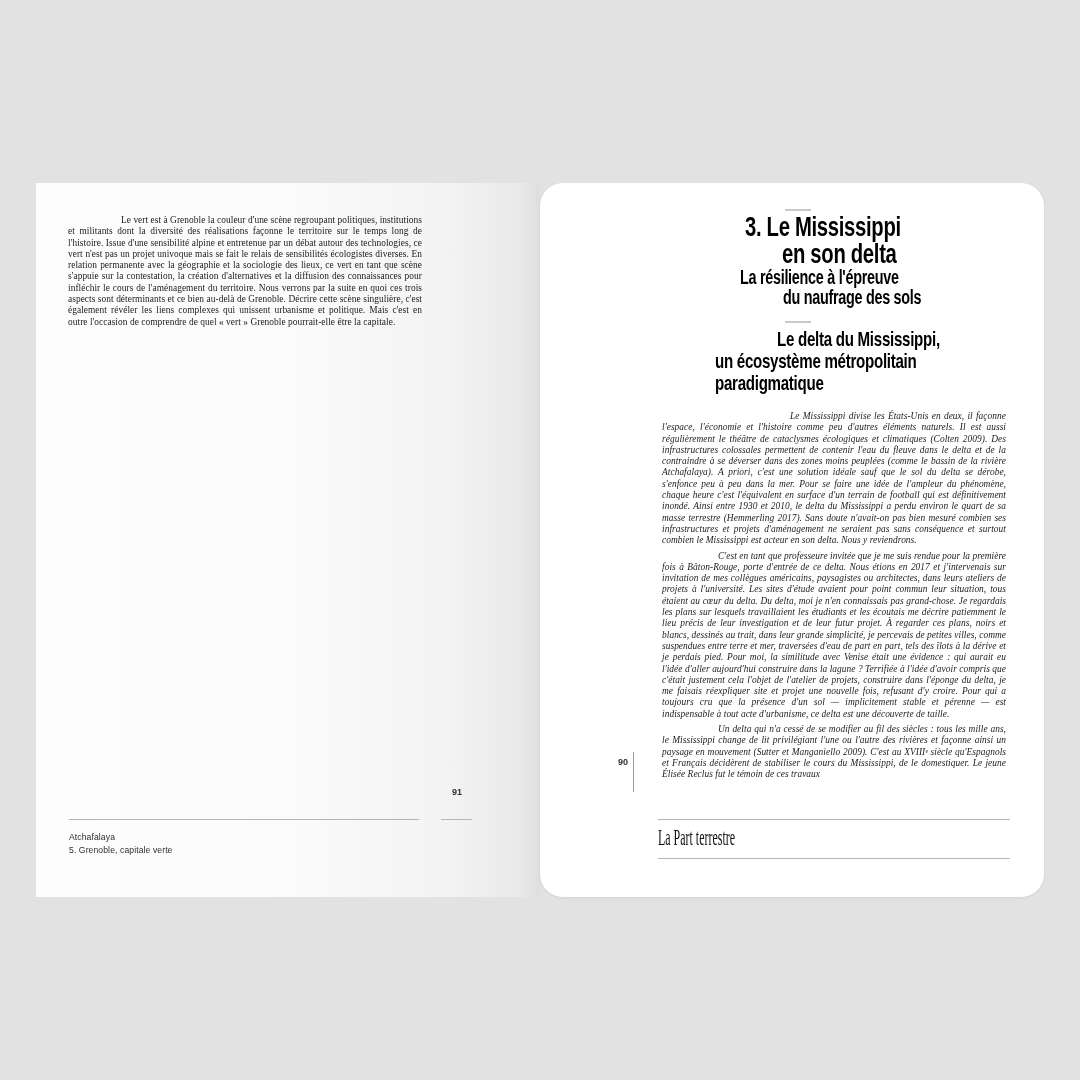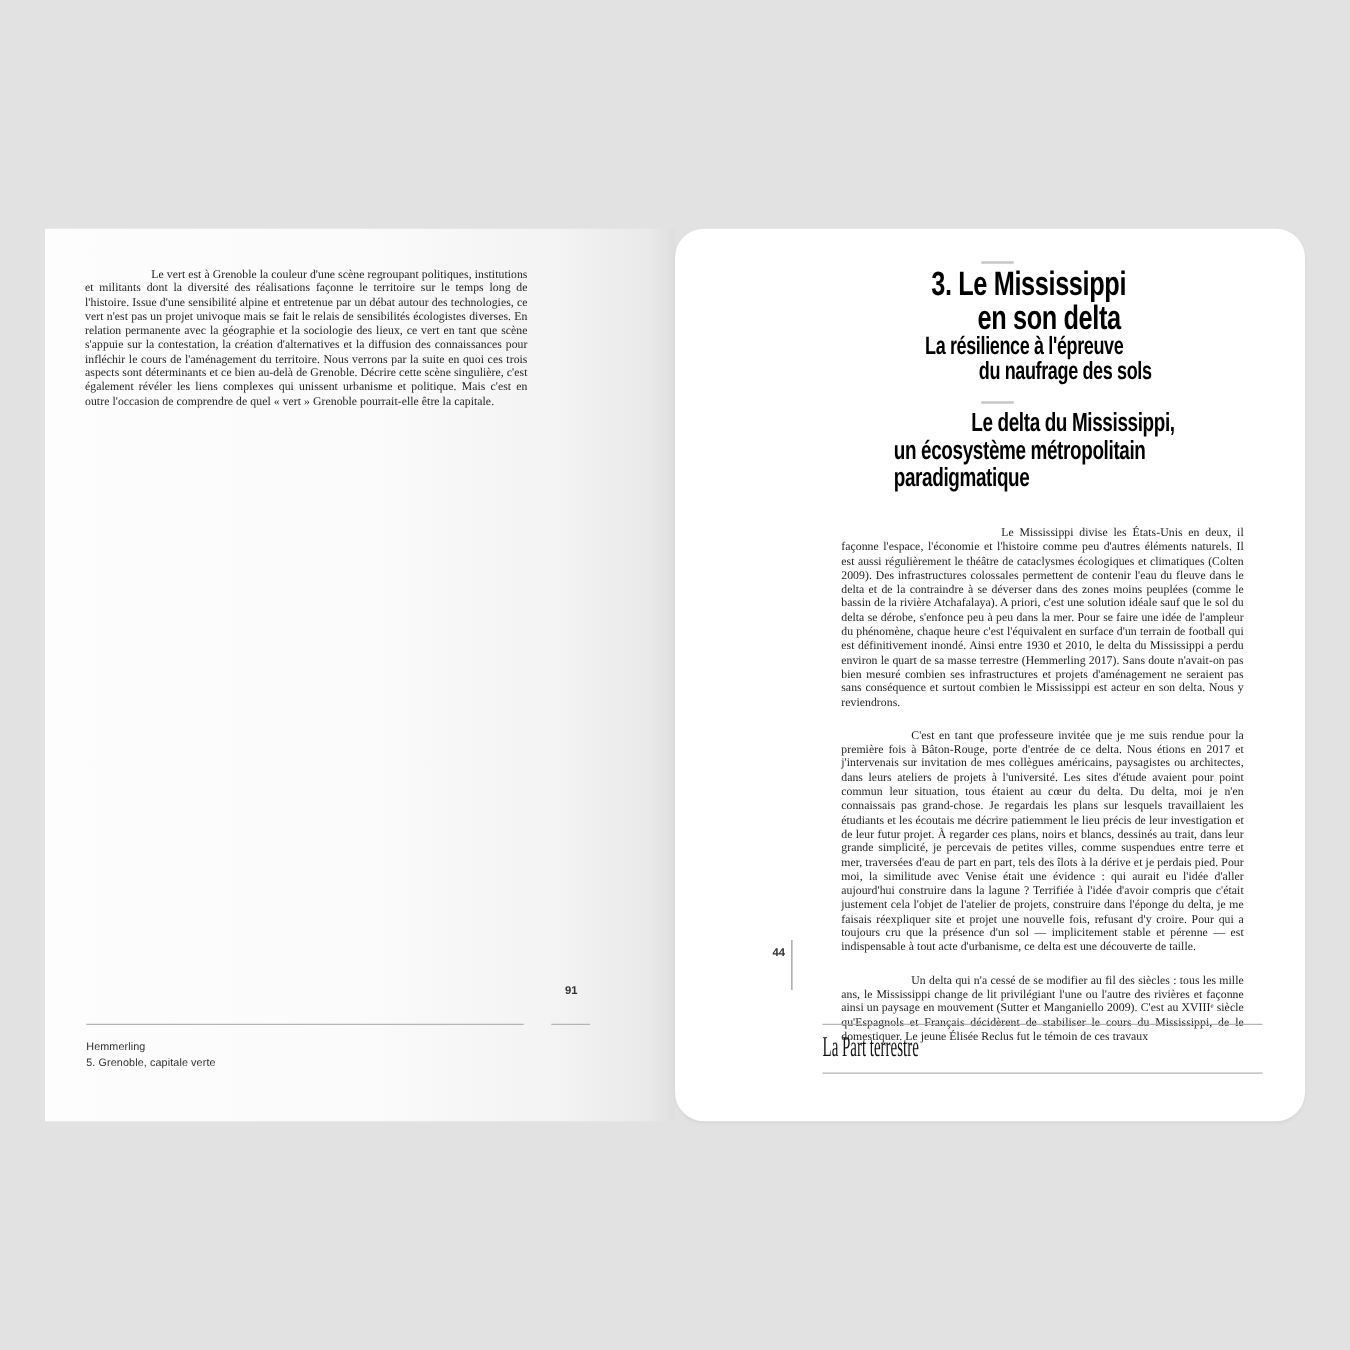--- a/index.html
+++ b/index.html
@@ -42,21 +42,21 @@
   .bodytext{
     position:absolute;
     font-size:9.4px;
     line-height:11.3px;
     text-align:justify;
     color:var(--ink);
     letter-spacing:0.05px;
   }
   .left-para{left:32px;top:32px;width:354px;text-indent:53px;}
   .right-body{left:118px;top:224px;width:352px;}
-  .right-body p{margin:15px;}
+  .right-body p{margin:4px;font-style:italic;}
   .right-body p.deep-indent{text-indent:128px;}
   .right-body p.std-indent{text-indent:56px;}
 
   
   .disp{
     position:absolute;
     font-family:"Liberation Sans", sans-serif;
     font-weight:bold;
     color:var(--title-ink);
     white-space:nowrap;
@@ -118,21 +118,21 @@
   <div class="page left">
 
     <p class="bodytext left-para">Le vert est à Grenoble la couleur d'une scène regroupant politiques, institutions et militants dont la diversité des réalisations façonne le territoire sur le temps long de l'histoire. Issue d'une sensibilité alpine et entretenue par un débat autour des technologies, ce vert n'est pas un projet univoque mais se fait le relais de sensibilités écologistes diverses. En relation permanente avec la géographie et la sociologie des lieux, ce vert en tant que scène s'appuie sur la contestation, la création d'alternatives et la diffusion des connaissances pour infléchir le cours de l'aménagement du territoire. Nous verrons par la suite en quoi ces trois aspects sont déterminants et ce bien au-delà de Grenoble. Décrire cette scène singulière, c'est également révéler les liens complexes qui unissent urbanisme et politique. Mais c'est en outre l'occasion de comprendre de quel « vert » Grenoble pourrait-elle être la capitale.</p>
 
     <div class="folio" style="left:405px;top:604px;width:32px;text-align:center;">91</div>
 
     <div class="hrule" style="left:33px;top:636px;width:350px;"></div>
     <div class="hrule" style="left:405px;top:636px;width:31px;"></div>
 
     <div class="footer-sans" style="left:33px;top:648px;">
-      <div>Hemmerling</div>
+      <div>Atchafalaya</div>
       <div>5. Grenoble, capitale verte</div>
     </div>
   </div>
 
   <div class="page right">
 
     <div class="mini-rule" style="left:245px;top:26px;"></div>
 
     <div class="disp title-line" style="left:205px;top:31px;">3. Le Mississippi</div>
     <div class="disp title-line" style="left:242px;top:58px;">en son delta</div>
@@ -145,21 +145,21 @@
     <div class="disp sect-line" style="left:237px;top:145px;">Le delta du Mississippi,</div>
     <div class="disp sect-line" style="left:175px;top:167px;">un écosystème métropolitain</div>
     <div class="disp sect-line" style="left:175px;top:189px;">paradigmatique</div>
 
     <div class="bodytext right-body">
       <p class="deep-indent">Le Mississippi divise les États-Unis en deux, il façonne l'espace, l'économie et l'histoire comme peu d'autres éléments naturels. Il est aussi régulièrement le théâtre de cataclysmes écologiques et climatiques (Colten 2009). Des infrastructures colossales permettent de contenir l'eau du fleuve dans le delta et de la contraindre à se déverser dans des zones moins peuplées (comme le bassin de la rivière Atchafalaya). A priori, c'est une solution idéale sauf que le sol du delta se dérobe, s'enfonce peu à peu dans la mer. Pour se faire une idée de l'ampleur du phénomène, chaque heure c'est l'équivalent en surface d'un terrain de football qui est définitivement inondé. Ainsi entre 1930 et 2010, le delta du Mississippi a perdu environ le quart de sa masse terrestre (Hemmerling 2017). Sans doute n'avait-on pas bien mesuré combien ses infrastructures et projets d'aménagement ne seraient pas sans conséquence et surtout combien le Mississippi est acteur en son delta. Nous y reviendrons.</p>
       <p class="std-indent">C'est en tant que professeure invitée que je me suis rendue pour la première fois à Bâton-Rouge, porte d'entrée de ce delta. Nous étions en 2017 et j'intervenais sur invitation de mes collègues américains, paysagistes ou architectes, dans leurs ateliers de projets à l'université. Les sites d'étude avaient pour point commun leur situation, tous étaient au cœur du delta. Du delta, moi je n'en connaissais pas grand-chose. Je regardais les plans sur lesquels travaillaient les étudiants et les écoutais me décrire patiemment le lieu précis de leur investigation et de leur futur projet. À regarder ces plans, noirs et blancs, dessinés au trait, dans leur grande simplicité, je percevais de petites villes, comme suspendues entre terre et mer, traversées d'eau de part en part, tels des îlots à la dérive et je perdais pied. Pour moi, la similitude avec Venise était une évidence : qui aurait eu l'idée d'aller aujourd'hui construire dans la lagune ? Terrifiée à l'idée d'avoir compris que c'était justement cela l'objet de l'atelier de projets, construire dans l'éponge du delta, je me faisais réexpliquer site et projet une nouvelle fois, refusant d'y croire. Pour qui a toujours cru que la présence d'un sol — implicitement stable et pérenne — est indispensable à tout acte d'urbanisme, ce delta est une découverte de taille.</p>
       <p class="std-indent">Un delta qui n'a cessé de se modifier au fil des siècles : tous les mille ans, le Mississippi change de lit privilégiant l'une ou l'autre des rivières et façonne ainsi un paysage en mouvement (Sutter et Manganiello 2009). C'est au XVIIIᵉ siècle qu'Espagnols et Français décidèrent de stabiliser le cours du Mississippi, de le domestiquer. Le jeune Élisée Reclus fut le témoin de ces travaux</p>
     </div>
 
-    <div class="folio" style="left:60px;top:574px;width:28px;text-align:right;">44</div>
+    <div class="folio" style="left:60px;top:574px;width:28px;text-align:right;">90</div>
     <div class="vbar" style="left:93px;top:569px;"></div>
 
     <div class="hrule" style="left:118px;top:636px;width:352px;"></div>
 
     <div class="running-title" style="left:118px;top:643px;">La Part terrestre</div>
 
     <div class="hrule" style="left:118px;top:675px;width:352px;"></div>
   </div>
 
 </div>

